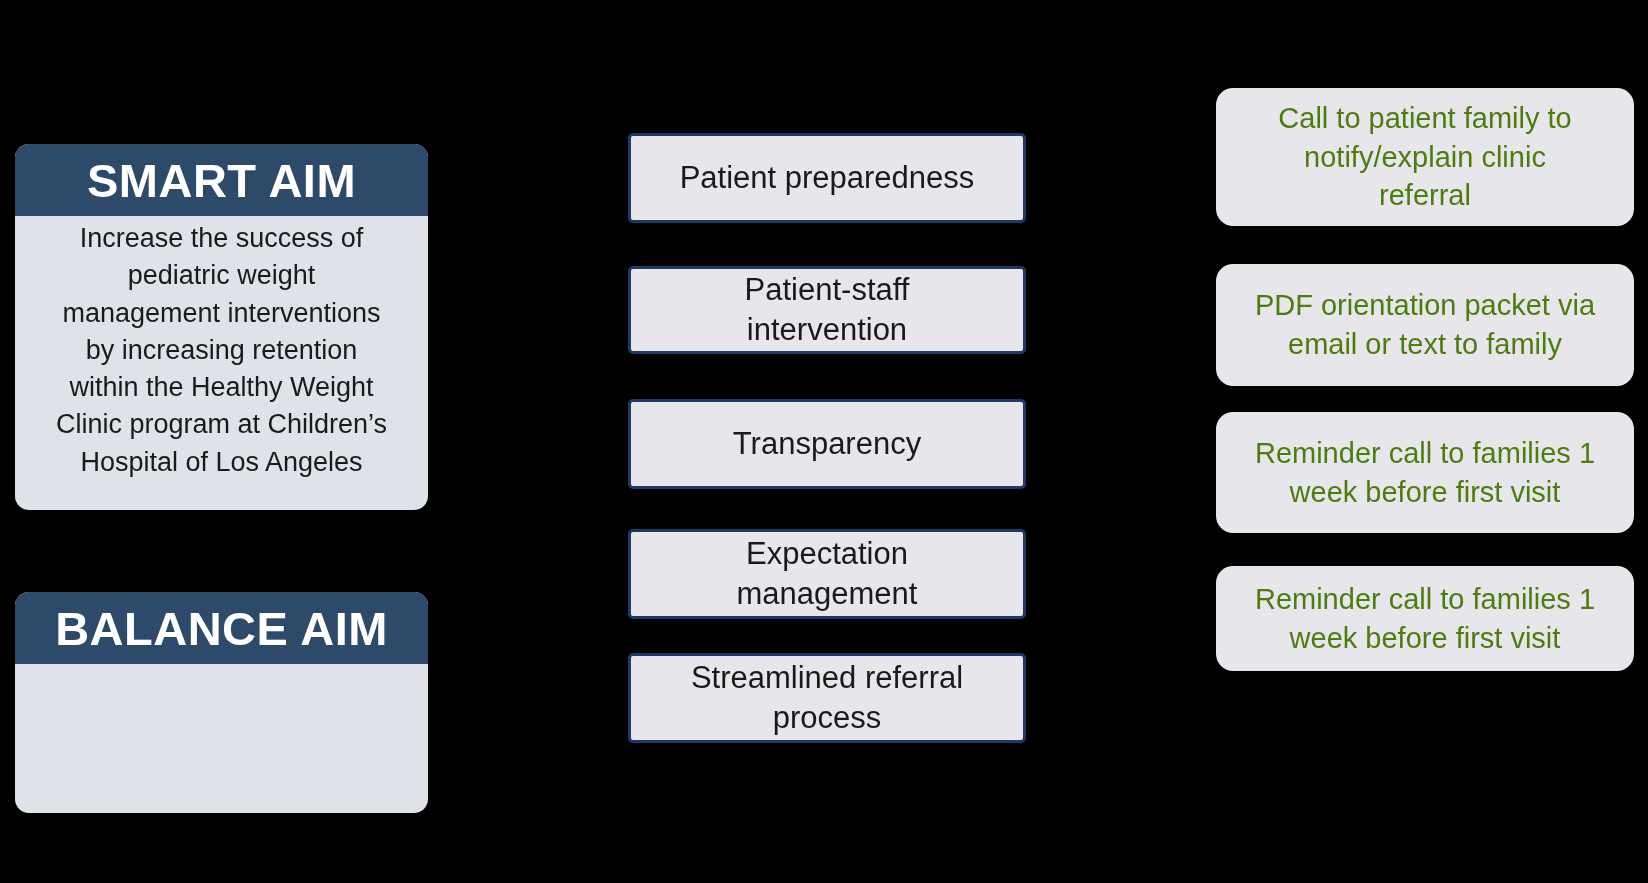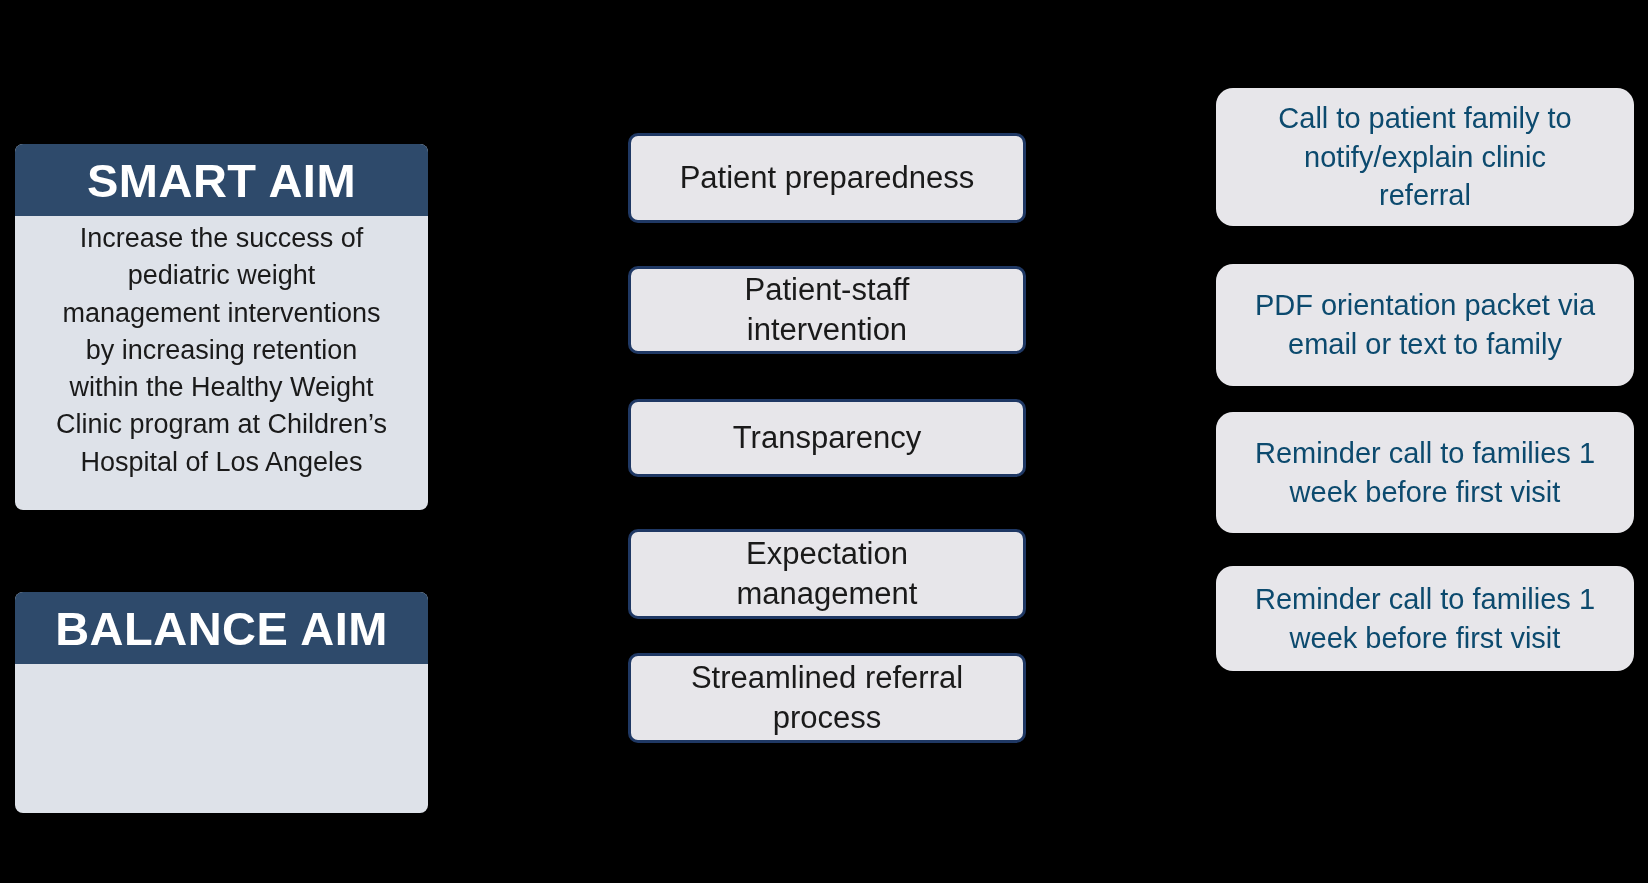--- a/index.html
+++ b/index.html
@@ -14,21 +14,21 @@
     background: #000000;
     overflow: hidden;
     font-family: "Liberation Sans", "DejaVu Sans", sans-serif;
   }
 
   
   .aim-card {
     position: absolute;
     left: 15px;
     width: 413px;
-    border-radius: 8px;
+    border-radius: 14px;
     background: #DEE2E9;
     overflow: hidden;
     display: flex;
     flex-direction: column;
   }
   .aim-card.smart   { top: 144px; height: 366px; }
   .aim-card.balance { top: 592px; height: 221px; }
 
   .aim-header {
     background: #2E4A6B;
@@ -59,53 +59,53 @@
   }
 
   
   .driver-box {
     position: absolute;
     left: 628px;
     width: 398px;
     box-sizing: border-box;
     background: #E7E6EA;
     border: 3px solid #1F3864;
-    border-radius: 10px;
+    border-radius: 5px;
     display: flex;
     align-items: center;
     justify-content: center;
   }
   .driver-label {
     color: #1A1A1A;
     font-size: 31px;
     line-height: 1.3;
     text-align: center;
     white-space: pre-line;
   }
   .driver-1 { top: 133px; height: 90px; }
   .driver-2 { top: 266px; height: 88px; }
-  .driver-3 { top: 399px; height: 78px; }
+  .driver-3 { top: 399px; height: 90px; }
   .driver-4 { top: 529px; height: 90px; }
   .driver-5 { top: 653px; height: 90px; }
 
   
   .intervention-box {
     position: absolute;
     left: 1216px;
     width: 418px;
     box-sizing: border-box;
     background: #E7E6EA;
     border-radius: 17px;
     display: flex;
     align-items: center;
     justify-content: center;
     padding: 6px 10px;
   }
   .intervention-label {
-    color: #0c4a6e;
+    color: #4d7c0f;
     font-size: 29px;
     line-height: 1.33;
     text-align: center;
     white-space: pre-line;
   }
   .intervention-1 { top: 88px;  height: 138px; }
   .intervention-2 { top: 264px; height: 122px; }
   .intervention-3 { top: 412px; height: 121px; }
   .intervention-4 { top: 566px; height: 105px; }
 </style>

